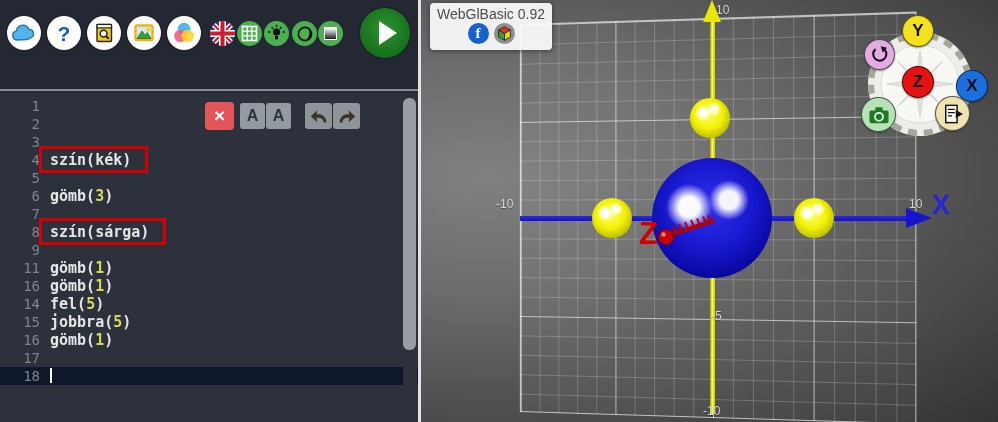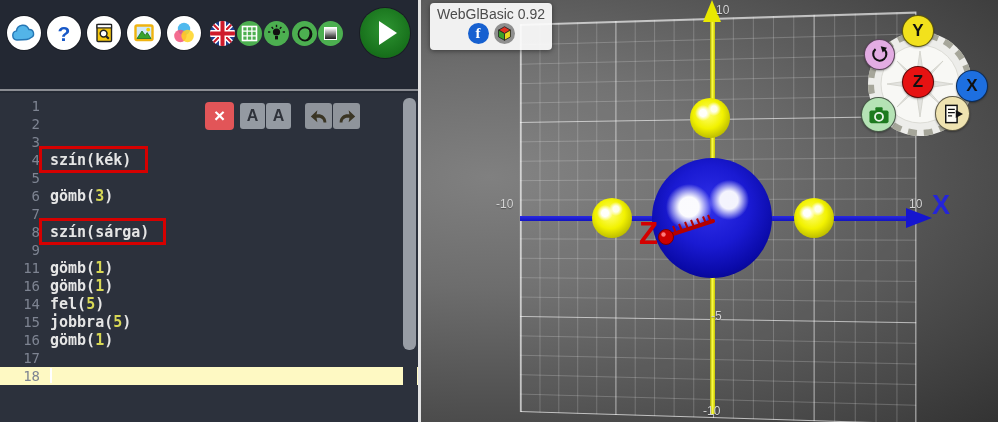--- a/index.html
+++ b/index.html
@@ -20,21 +20,21 @@
   .run-btn { position:absolute; left:360px; top:8px; width:50px; height:50px; border-radius:50%;
              background:radial-gradient(circle at 50% 42%, #2d9431, #17701b 70%, #125c16); box-shadow:0 0 0 1px rgba(0,0,0,.3); }
   .run-tri { position:absolute; left:19px; top:13px; width:0; height:0;
              border-left:18px solid #fff; border-top:12px solid transparent; border-bottom:12px solid transparent; }
   .grad-sq { width:13px; height:13px; border:1.5px solid #fff; background:linear-gradient(#ffffff,#a9a9a9 40%,#5e5e5e 70%,#222); }
 
   
   .editor { position:absolute; left:0; top:93px; width:418px; height:329px; background:#2c313c; overflow:hidden; }
   .code-lines { position:absolute; left:0; top:4px; width:100%; font-family:"DejaVu Sans Mono", monospace; }
   .code-line { height:18px; line-height:18px; white-space:pre; padding-left:8px; }
-  .code-line.active { background:#fef9c3; }
+  .code-line.active { background:#0f172a; }
   .gutter { display:inline-block; width:32px; text-align:right; color:#7e8492; font-size:14px; vertical-align:top; }
   .code-content { margin-left:10px; font-size:15px; font-weight:bold; }
   .seg.w { color:#e5e5e5; } .seg.y { color:#d8d855; }
   .boxed { position:relative; display:inline-block; }
   .red-box { position:absolute; left:-11px; right:-17px; top:-5px; bottom:-4px; border:3px solid #d60000; pointer-events:none; }
   .cursor { display:inline-block; width:2px; height:15px; background:#fff; vertical-align:middle; margin-top:-3px; }
 
   .editor-toolbar { position:absolute; left:0; top:9px; width:100%; height:30px; }
   .ed-btn { position:absolute; border-radius:4px; display:flex; align-items:center; justify-content:center; cursor:pointer; }
   .ed-close { left:205px; top:0; width:29px; height:28px; background:#e25558; color:#fff; font-size:19px; font-weight:bold; }

